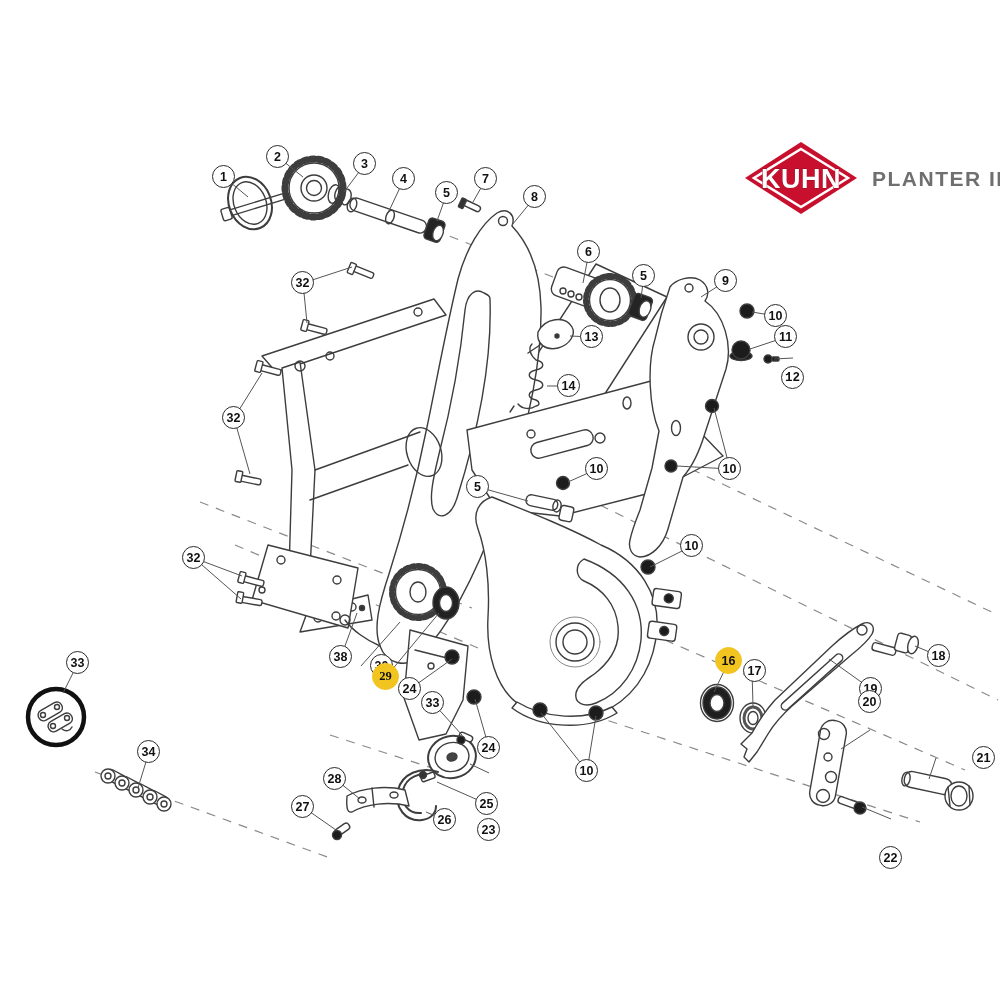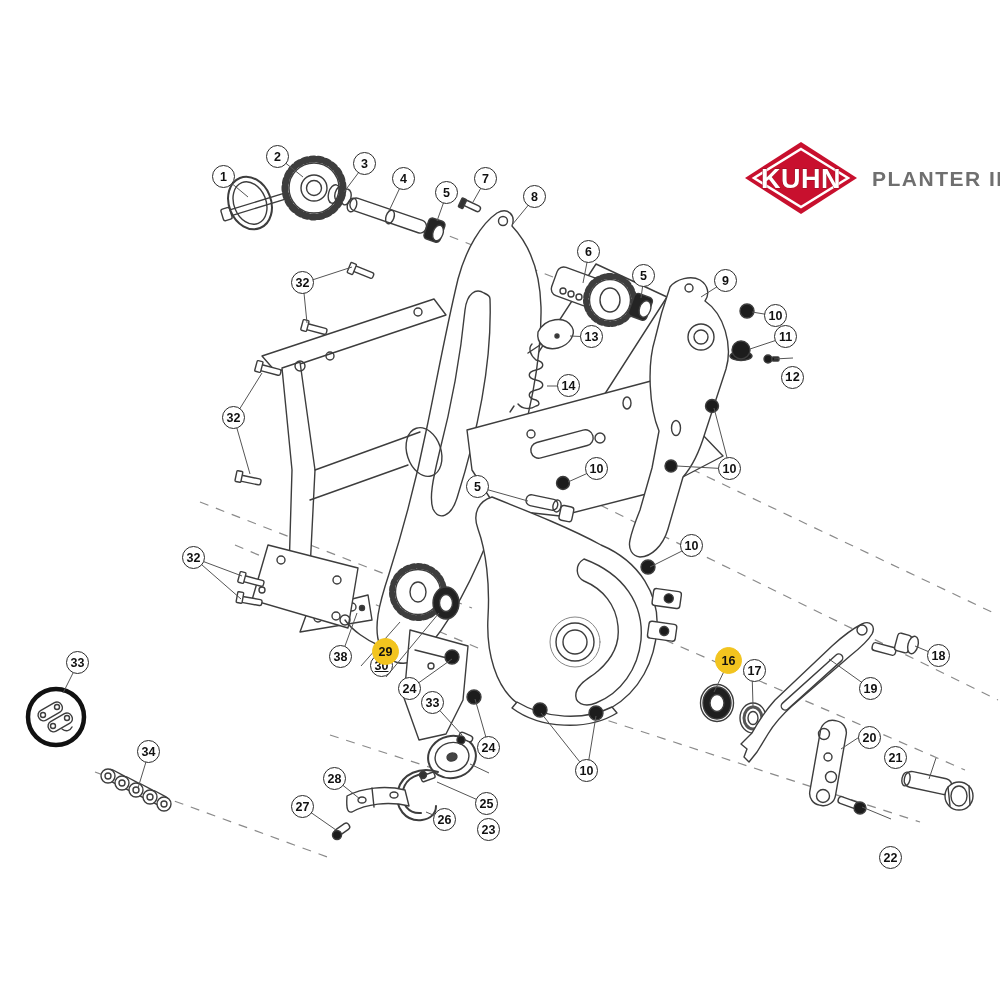--- a/index.html
+++ b/index.html
@@ -421,29 +421,29 @@
       <div class="callout" style="left: 569px; top: 386px; --hl: #f2c41f;">14</div>
       <div class="callout" style="left: 303px; top: 283px; --hl: #f2c41f;">32</div>
       <div class="callout" style="left: 234px; top: 418px; --hl: #f2c41f;">32</div>
       <div class="callout" style="left: 194px; top: 558px; --hl: #f2c41f;">32</div>
       <div class="callout" style="left: 478px; top: 487px; --hl: #f2c41f;">5</div>
       <div class="callout" style="left: 597px; top: 469px; --hl: #f2c41f;">10</div>
       <div class="callout" style="left: 730px; top: 469px; --hl: #f2c41f;">10</div>
       <div class="callout" style="left: 692px; top: 546px; --hl: #f2c41f;">10</div>
       <div class="callout" style="left: 341px; top: 657px; --hl: #f2c41f;">38</div>
       <div class="callout" style="left: 382px; top: 666px; text-decoration: underline; --hl: #f2c41f;">30</div>
-      <div class="callout hl" style="left: 386px; top: 652px; --hl: #f2c41f;">29</div>
+      <div class="callout hl" style="left: 386px; top: 677px; font-family: Liberation Serif, serif; --hl: #f2c41f;">29</div>
       <div class="callout" style="left: 410px; top: 689px; --hl: #f2c41f;">24</div>
       <div class="callout" style="left: 433px; top: 703px; --hl: #f2c41f;">33</div>
       <div class="callout hl" style="left: 729px; top: 661px; --hl: #f2c41f;">16</div>
       <div class="callout" style="left: 755px; top: 671px; --hl: #f2c41f;">17</div>
       <div class="callout" style="left: 939px; top: 656px; --hl: #f2c41f;">18</div>
       <div class="callout" style="left: 871px; top: 689px; --hl: #f2c41f;">19</div>
-      <div class="callout" style="left: 870px; top: 738px; --hl: #f2c41f;">20</div>
-      <div class="callout" style="left: 896px; top: 758px; --hl: #f2c41f;">21</div>
+      <div class="callout" style="left: 870px; top: 702px; --hl: #f2c41f;">20</div>
+      <div class="callout" style="left: 984px; top: 758px; --hl: #f2c41f;">21</div>
       <div class="callout" style="left: 891px; top: 819px; margin-top: 27px; --hl: #f2c41f;">22</div>
       <div class="callout" style="left: 489px; top: 748px; --hl: #f2c41f;">24</div>
       <div class="callout" style="left: 489px; top: 773px; margin-top: 45px; --hl: #f2c41f;">23</div>
       <div class="callout" style="left: 487px; top: 804px; --hl: #f2c41f;">25</div>
       <div class="callout" style="left: 445px; top: 820px; --hl: #f2c41f;">26</div>
       <div class="callout" style="left: 335px; top: 779px; --hl: #f2c41f;">28</div>
       <div class="callout" style="left: 303px; top: 807px; --hl: #f2c41f;">27</div>
       <div class="callout" style="left: 587px; top: 771px; --hl: #f2c41f;">10</div>
       <div class="callout" style="left: 78px; top: 663px; --hl: #f2c41f;">33</div>
       <div class="callout" style="left: 149px; top: 752px; --hl: #f2c41f;">34</div>

